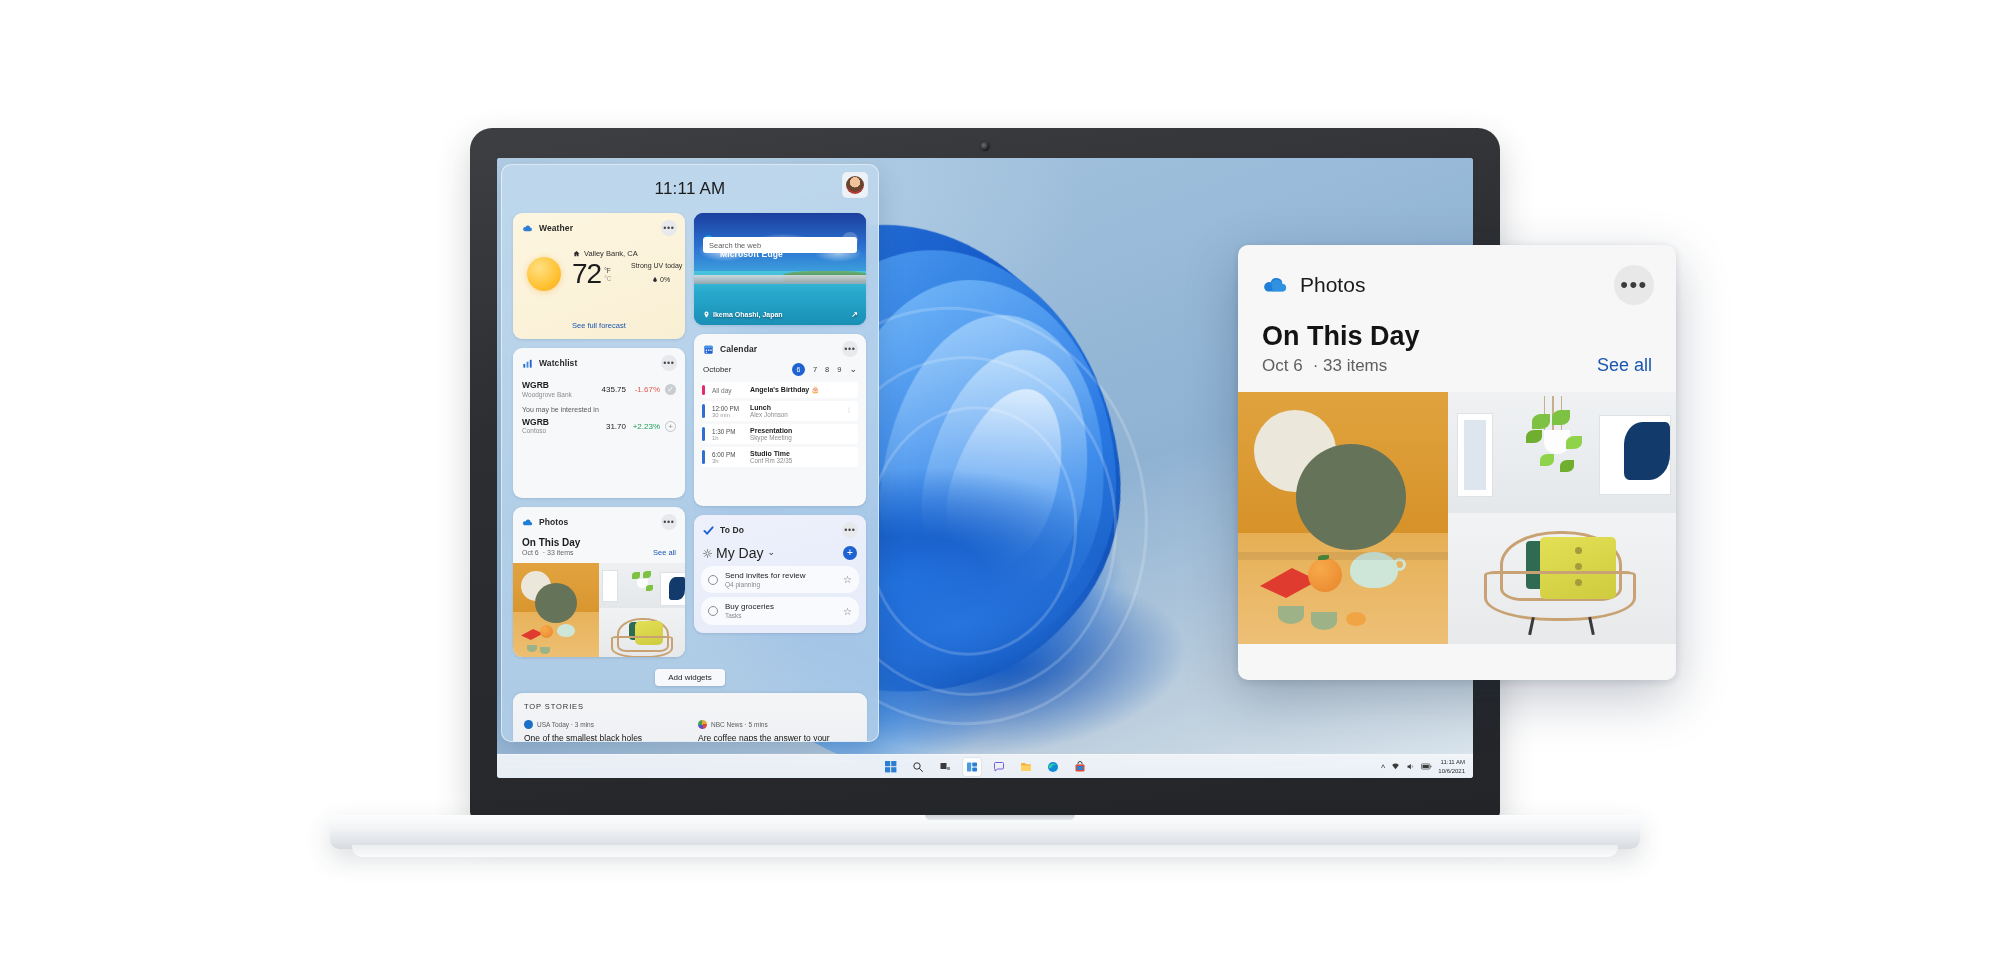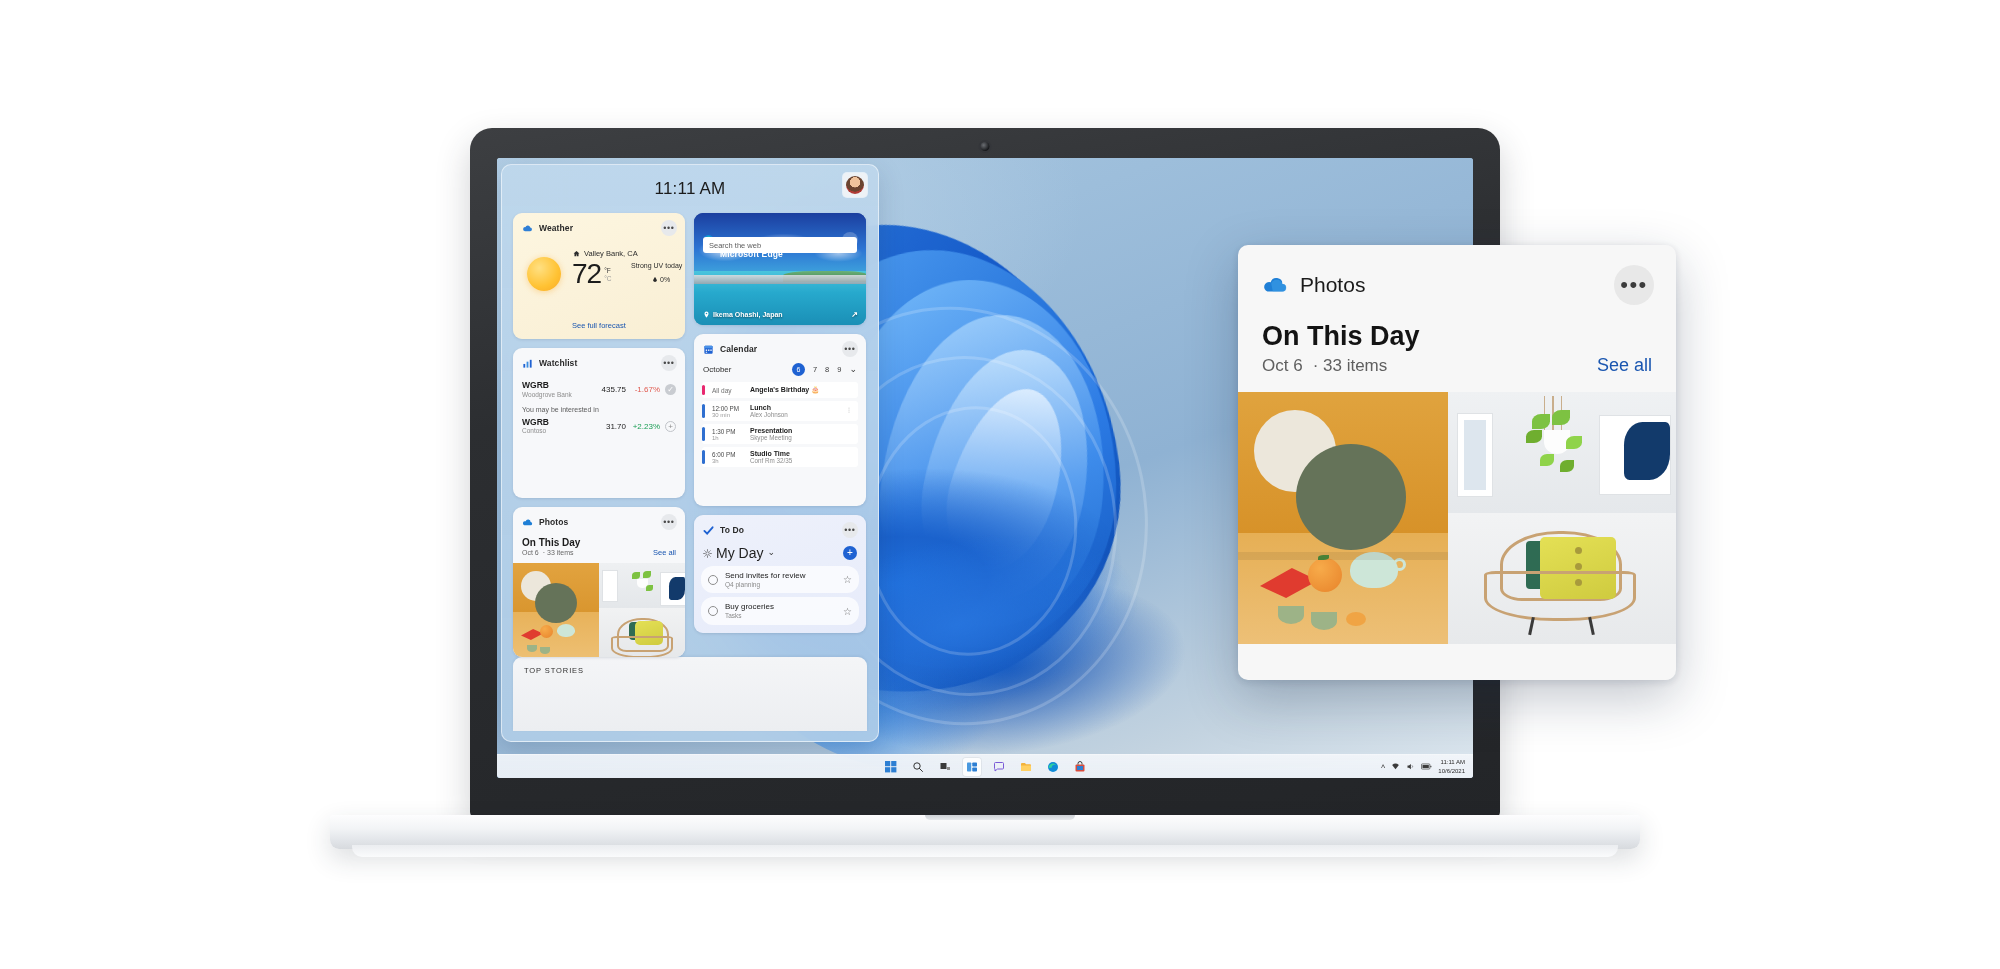--- a/index.html
+++ b/index.html
@@ -591,23 +591,42 @@
                 <span>
                   <div class="td-t">Buy groceries</div>
                   <div class="td-s">Tasks</div>
                 </span>
                 <span class="td-star">☆</span>
               </div>
             </div>
           </div>
         </div>
 
+        <div class="addw-wrap">
+          <span class="addw">Add widgets</span>
+        </div>
 
         <div class="news">
           <div class="news-h">TOP STORIES</div>
+          <div class="news-grid">
+            <div class="news-item">
+              <div class="news-src">
+                <span class="src-dot" style="background:#1c6fc7"></span>
+                <span>USA Today · 3 mins</span>
+              </div>
+              <div class="news-t">One of the smallest black holes</div>
+            </div>
+            <div class="news-item">
+              <div class="news-src">
+                <span class="src-dot" style="background:conic-gradient(#e2a63a 0 25%, #d94c3d 25% 50%, #5a4fcf 50% 75%, #3fa34d 75% 100%)"></span>
+                <span>NBC News · 5 mins</span>
+              </div>
+              <div class="news-t">Are coffee naps the answer to your</div>
+            </div>
+          </div>
         </div>
       </div>
 
       <div class="taskbar">
         <div class="tb-icons">
           <span class="tb-btn">
             <svg width="12" height="12" viewBox="0 0 12 12">
               <rect x="0" y="0" width="5.2" height="5.2" fill="#2d7fd3"></rect>
                 <rect x="6.2" y="0" width="5.2" height="5.2" fill="#2d7fd3"></rect>
               <rect x="0" y="6.2" width="5.2" height="5.2" fill="#2d7fd3"></rect>

